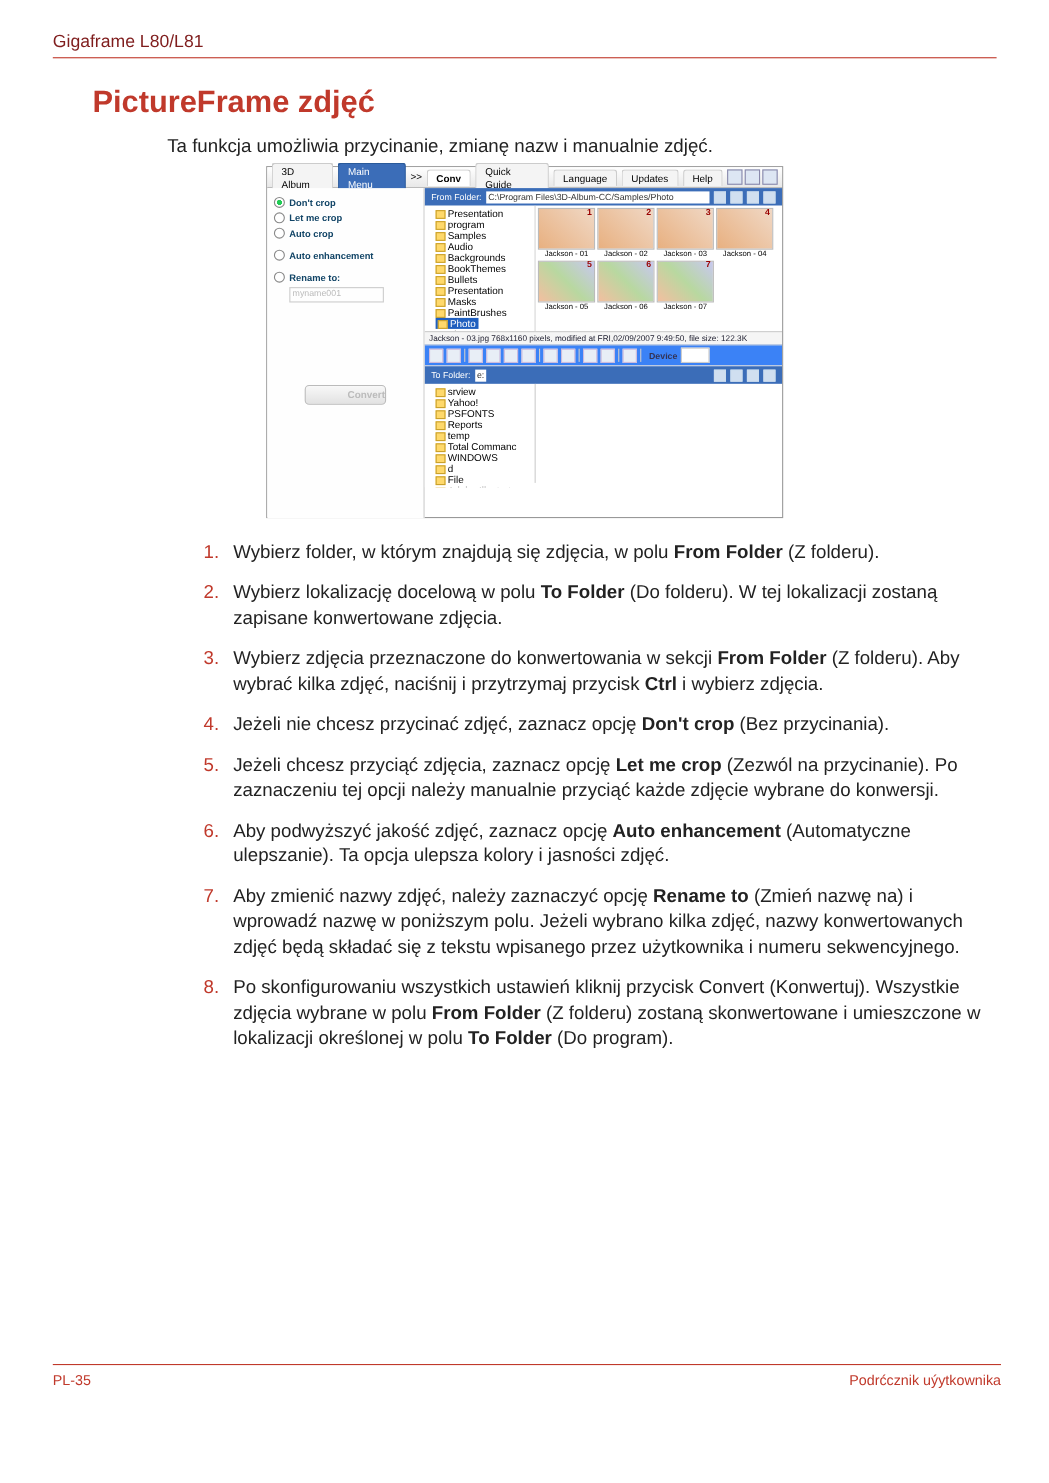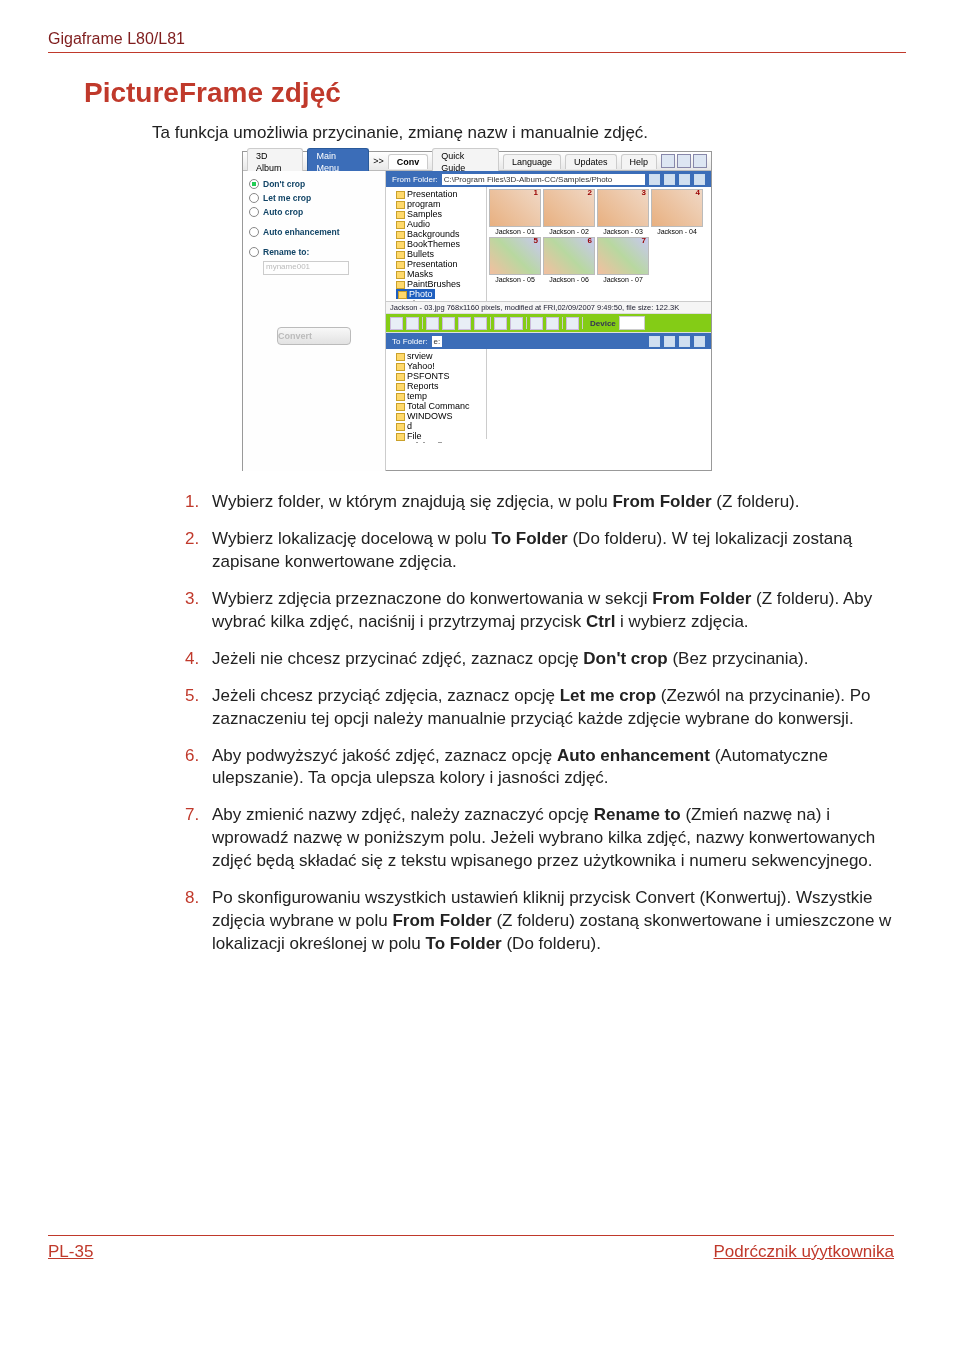--- a/index.html
+++ b/index.html
@@ -118,23 +118,23 @@
     margin: 2px 0 8px 14px;
     width: 80px;
     height: 12px;
     border: 1px solid #ccc;
     font-size: 8px;
     padding: 0 2px;
     color: #bbb;
   }
   .ss-left .convert-btn {
     display: block;
-    margin: 52px auto 0 auto;
+    margin: 75px auto 0 auto;
     width: 72px;
-    text-align: left;
+    text-align: right;
     padding: 3px 0;
     border: 1px solid #bbb;
     border-radius: 4px;
     background: linear-gradient(#f8f8f8,#e2e2e2);
     color: #bbb;
     font-weight: bold;
   }
   .ss-right {
     flex: 1;
     display: flex;
@@ -212,21 +212,21 @@
     padding: 1px 4px;
     background: #f5f5f5;
     color: #223;
   }
   .toolbar {
     display: flex;
     gap: 3px;
     padding: 2px 4px;
     border-top: 1px solid #ddd;
     border-bottom: 1px solid #ddd;
-    background: #84cc16;
+    background: #3b82f6;
     align-items: center;
   }
   .toolbar span.ico {
     width: 11px; height: 11px;
     border: 1px solid #cbd;
     background: #e8eef6;
     display: inline-block;
   }
   .toolbar .sep { width:1px; height:12px; background:#ccc; }
   .toolbar .device { font-size:8px; color:#335; font-weight:bold; margin-left:4px; }
@@ -249,28 +249,27 @@
   ol.steps li::marker {
     color: #c0392b;
     font-weight: normal;
   }
   .b { font-weight: bold; text-align: right; }
 
   .footer {
     position: absolute;
     bottom: 18px;
     left: 48px;
-    right: 60px;
+    right: 44px;
     border-top: 1px solid #c0392b;
     padding-top: 6px;
     display: flex;
     justify-content: space-between;
-    font-size: 17px;
+    font-size: 13px;
     color: #c0392b;
-    text-decoration: underline;
   }
 </style>
 </head>
 <body>
 
 <div class="page">
   <div class="header">Gigaframe L80/L81</div>
   <div class="title">PictureFrame zdjęć</div>
   <div class="intro">Ta funkcja umożliwia przycinanie, zmianę nazw i manualnie zdjęć.</div>
 
@@ -447,20 +446,20 @@
   </div>
 
   <ol class="steps">
     <li><span>Wybierz folder, w którym znajdują się zdjęcia, w polu </span><span class="b">From Folder</span><span> (Z folderu).</span></li>
     <li><span>Wybierz lokalizację docelową w polu </span><span class="b">To Folder</span><span> (Do folderu). W tej lokalizacji zostaną zapisane konwertowane zdjęcia.</span></li>
     <li><span>Wybierz zdjęcia przeznaczone do konwertowania w sekcji </span><span class="b">From Folder</span><span> (Z folderu). Aby wybrać kilka zdjęć, naciśnij i przytrzymaj przycisk </span><span class="b">Ctrl</span><span> i wybierz zdjęcia.</span></li>
     <li><span>Jeżeli nie chcesz przycinać zdjęć, zaznacz opcję </span><span class="b">Don't crop</span><span> (Bez przycinania).</span></li>
     <li><span>Jeżeli chcesz przyciąć zdjęcia, zaznacz opcję </span><span class="b">Let me crop</span><span> (Zezwól na przycinanie). Po zaznaczeniu tej opcji należy manualnie przyciąć każde zdjęcie wybrane do konwersji.</span></li>
     <li><span>Aby podwyższyć jakość zdjęć, zaznacz opcję </span><span class="b">Auto enhancement</span><span> (Automatyczne ulepszanie). Ta opcja ulepsza kolory i jasności zdjęć.</span></li>
     <li><span>Aby zmienić nazwy zdjęć, należy zaznaczyć opcję </span><span class="b">Rename to</span><span> (Zmień nazwę na) i wprowadź nazwę w poniższym polu. Jeżeli wybrano kilka zdjęć, nazwy konwertowanych zdjęć będą składać się z tekstu wpisanego przez użytkownika i numeru sekwencyjnego.</span></li>
-    <li><span>Po skonfigurowaniu wszystkich ustawień kliknij przycisk Convert (Konwertuj). Wszystkie zdjęcia wybrane w polu </span><span class="b">From Folder</span><span> (Z folderu) zostaną skonwertowane i umieszczone w lokalizacji określonej w polu </span><span class="b">To Folder</span><span> (Do folderu).</span></li>
+    <li><span>Po skonfigurowaniu wszystkich ustawień kliknij przycisk Convert (Konwertuj). Wszystkie zdjęcia wybrane w polu </span><span class="b">From Folder</span><span> (Z folderu) zostaną skonwertowane i umieszczone w lokalizacji określonej w polu </span><span class="b">To Folder</span><span> (Do program).</span></li>
   </ol>
 
   <div class="footer">
     <span>PL-35</span>
     <span>Podrćcznik uýytkownika</span>
   </div>
 </div>
 
 </body></html>

